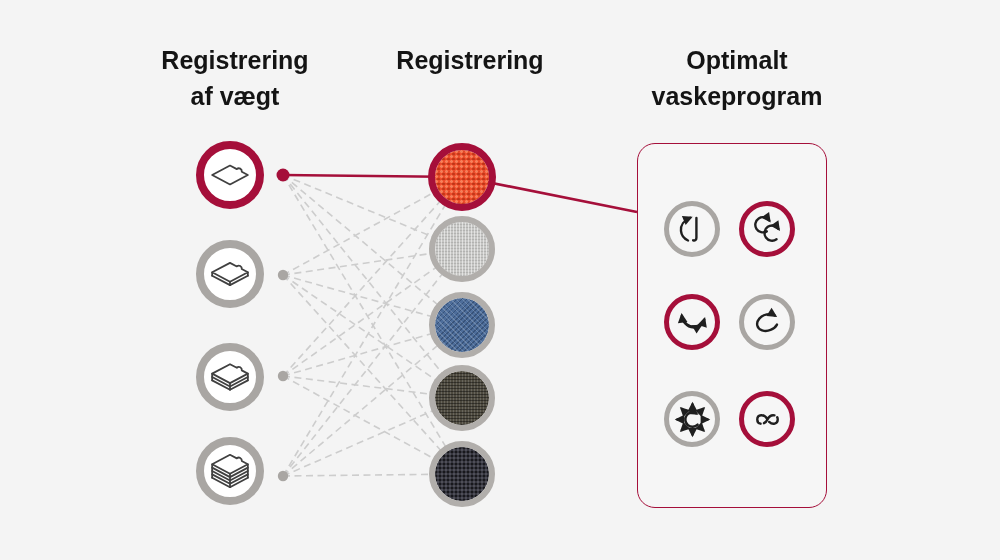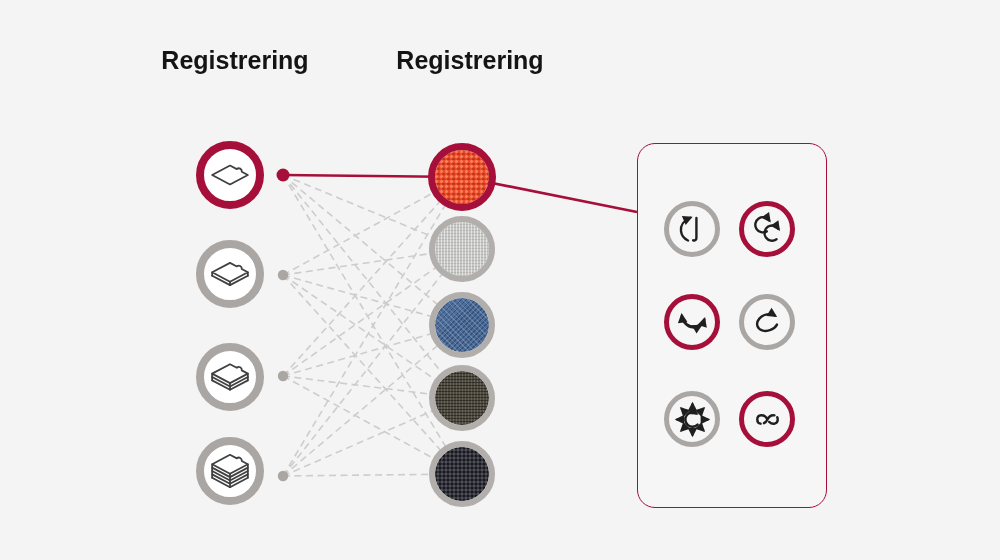--- a/index.html
+++ b/index.html
@@ -70,25 +70,28 @@
   <defs>
     <marker id="ah" viewBox="0 0 8 8" refX="5.5" refY="4" markerWidth="4.6" markerHeight="4.6" orient="auto-start-reverse">
       <path d="M0.5,0.5 L7.5,4 L0.5,7.5 Z" fill="#1f1f1f"></path>
     </marker>
   </defs>
 </svg>
 
 <div class="canvas">
   <div class="col-title" style="left:235px">
     <span>Registrering</span>
+    <span>af vægt</span>
   </div>
   <div class="col-title" style="left:470px">
     <span>Registrering</span>
   </div>
   <div class="col-title" style="left:737px">
+    <span>Optimalt</span>
+    <span>vaskeprogram</span>
   </div>
 
   <svg id="lines" width="1000" height="560">
       <line x1="283" y1="175" x2="462" y2="249" stroke="#cdcdcd" stroke-width="1.6" stroke-dasharray="7 4.5"></line>
       <line x1="283" y1="175" x2="462" y2="325" stroke="#cdcdcd" stroke-width="1.6" stroke-dasharray="7 4.5"></line>
       <line x1="283" y1="175" x2="462" y2="398" stroke="#cdcdcd" stroke-width="1.6" stroke-dasharray="7 4.5"></line>
       <line x1="283" y1="175" x2="462" y2="474" stroke="#cdcdcd" stroke-width="1.6" stroke-dasharray="7 4.5"></line>
       <line x1="283" y1="275" x2="462" y2="177" stroke="#cdcdcd" stroke-width="1.6" stroke-dasharray="7 4.5"></line>
       <line x1="283" y1="275" x2="462" y2="249" stroke="#cdcdcd" stroke-width="1.6" stroke-dasharray="7 4.5"></line>
       <line x1="283" y1="275" x2="462" y2="325" stroke="#cdcdcd" stroke-width="1.6" stroke-dasharray="7 4.5"></line>

